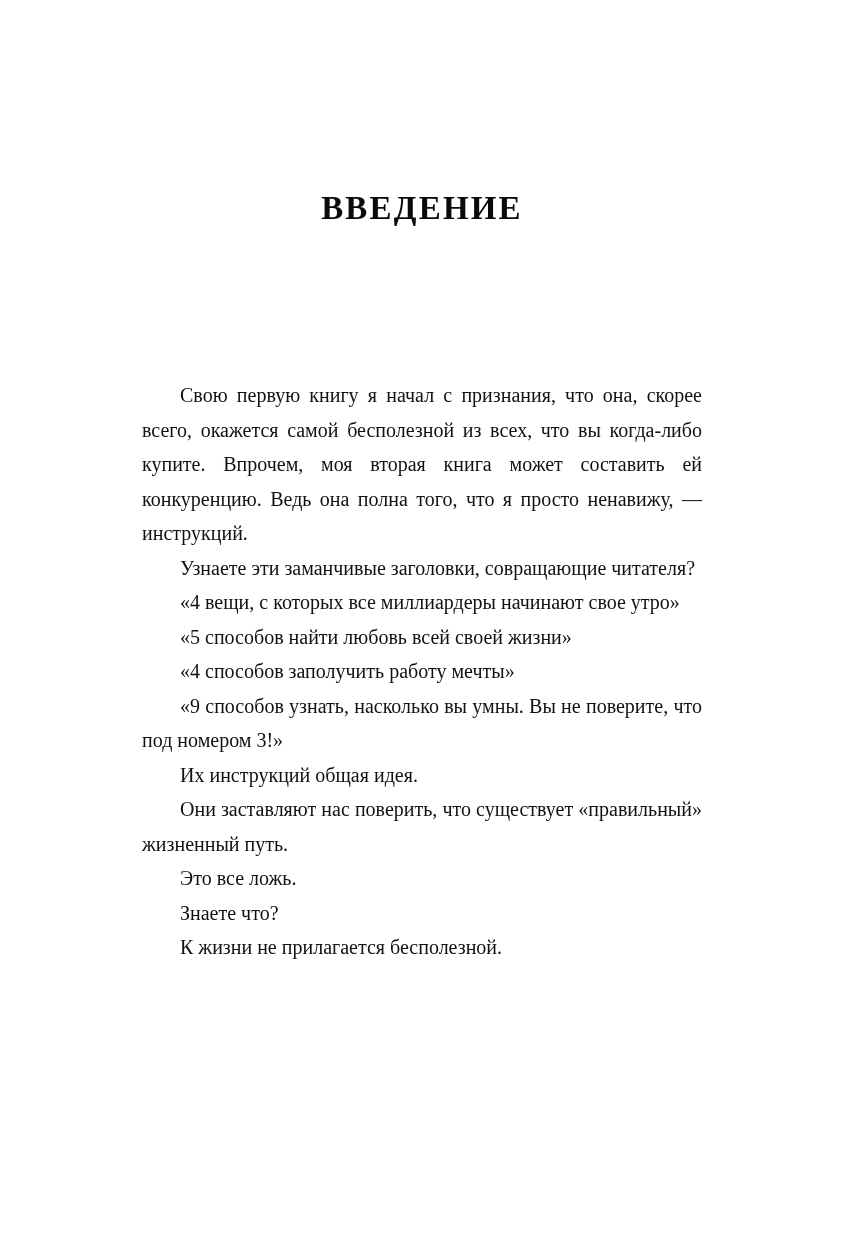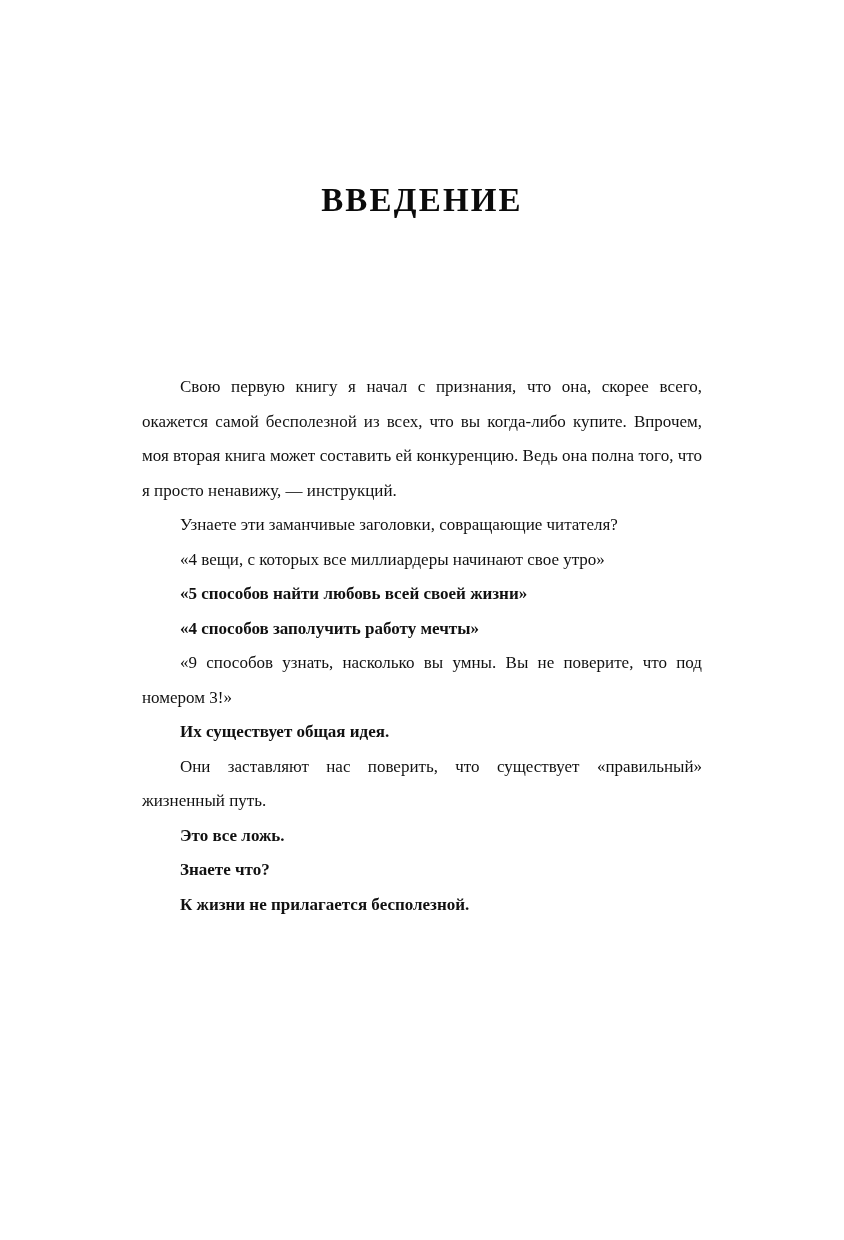--- a/index.html
+++ b/index.html
@@ -22,59 +22,58 @@
     width: 560px;
     height: 1240px;
   }
   .chapter-title {
     font-family: "Liberation Serif", "DejaVu Serif", serif;
     font-size: 33px;
     font-weight: 700;
     letter-spacing: 2.2px;
     text-align: center;
     color: #0b0b0b;
-    margin: 4px;
+    margin: 12px;
     padding-top: 178px;
     line-height: 1.1;
   }
   .body-text {
     margin-top: 152px;
     font-family: "Liberation Serif", "DejaVu Serif", serif;
-    font-size: 17px;
+    font-size: 20px;
     line-height: 34.5px;
     color: #111111;
     text-align: justify;
     text-justify: inter-word;
     hyphens: manual;
   }
   .body-text p {
     margin: 0;
     text-indent: 38px;
   }
   .body-text p.nojust {
     text-align: left;
-    font-weight: bold;
   }
 </style>
 </head>
 <body>
 
 <div class="page">
   <div class="content">
 
     <h1 class="chapter-title">ВВЕДЕНИЕ</h1>
 
     <div class="body-text">
       <p>Свою первую книгу я начал с признания, что она, скорее всего, окажется самой бесполезной из всех, что вы когда-либо купите. Впрочем, моя вторая книга может составить ей конкуренцию. Ведь она полна того, что я просто ненавижу, — инструкций.</p>
       <p>Узнаете эти заманчивые заголовки, совращающие читателя?</p>
       <p>«4 вещи, с которых все миллиардеры начинают свое утро»</p>
       <p class="nojust">«5 способов найти любовь всей своей жизни»</p>
       <p class="nojust">«4 способов заполучить работу мечты»</p>
       <p>«9 способов узнать, насколько вы умны. Вы не поверите, что под номером 3!»</p>
-      <p class="nojust">Их существует общая идея.</p>
+      <p class="nojust">Их инструкций общая идея.</p>
       <p>Они заставляют нас поверить, что существует «правильный» жизненный путь.</p>
       <p class="nojust">Это все ложь.</p>
       <p class="nojust">Знаете что?</p>
       <p class="nojust">К жизни не прилагается бесполезной.</p>
     </div>
 
   </div>
 </div>
 
 </body></html>

